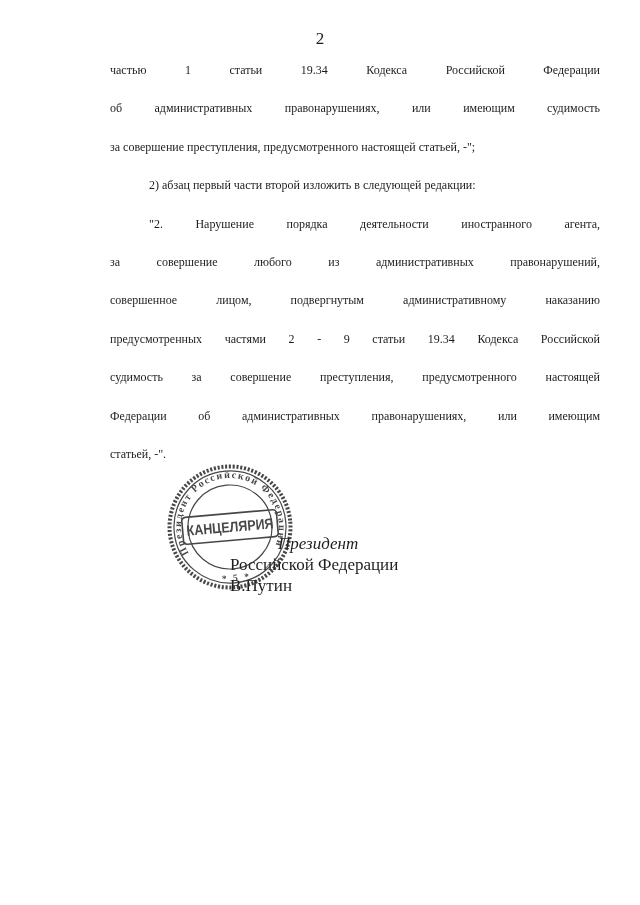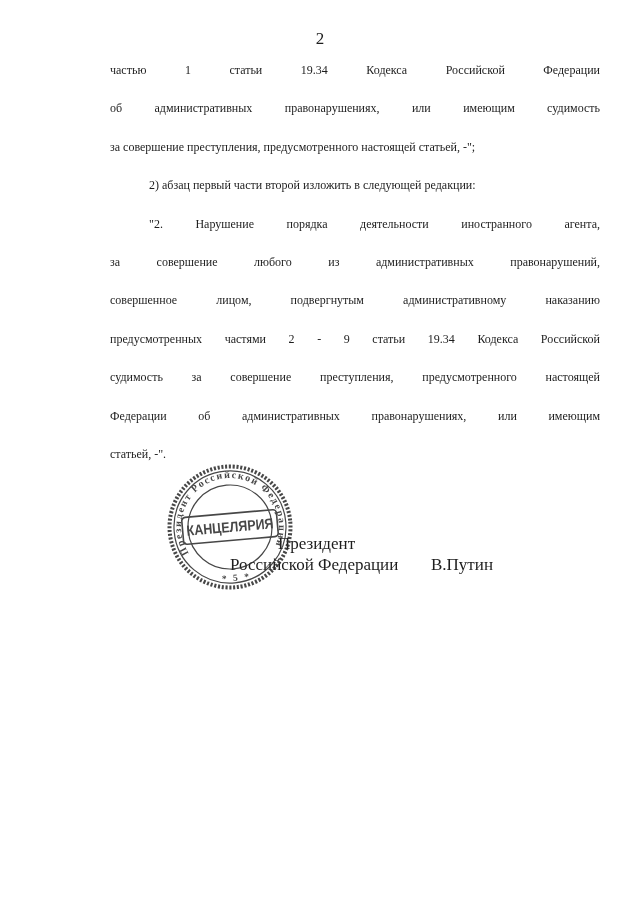--- a/index.html
+++ b/index.html
@@ -19,22 +19,22 @@
     position:absolute;left:78px;top:51px;width:490px;
     font-size:12px;line-height:38.4px;margin-left:32px;
   }
   .bl{white-space:nowrap;}
   .bl.just{text-align:justify;text-align-last:justify;}
   .bl.ind{padding-left:39px;}
   .signature{
     position:absolute;left:230px;top:534px;width:263px;
     font-size:17px;line-height:20.8px;
   }
-  .sig-title{margin-left:48px;}
-  .sig-row{display:flex;justify-content:space-between;}
+  .sig-title{margin-left:48px;font-style:italic;}
+  .sig-row{display:flex;justify-content:space-between;flex-direction:column;}
   .stamp{
     position:absolute;left:155px;top:452px;
     width:150px;height:150px;
     opacity:0.88;
   }
   .stamp text{fill:#2e2e2e;}
   .stamp .ring-text{
     font-family:"Liberation Serif","DejaVu Serif",serif;
     font-size:10px;font-weight:bold;
   }

